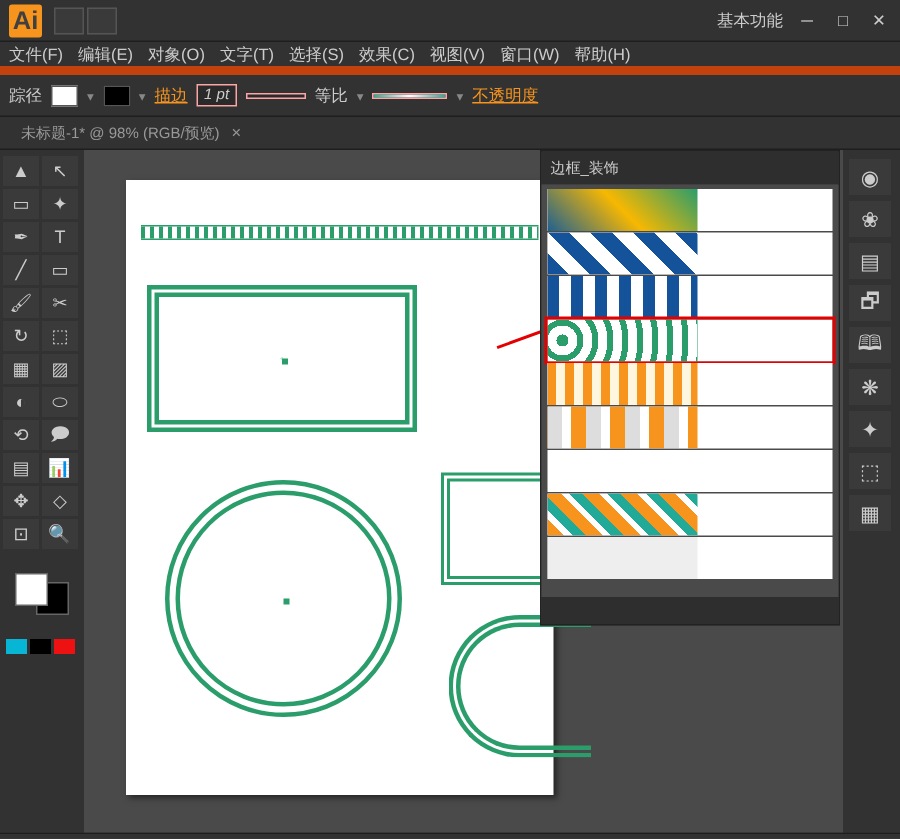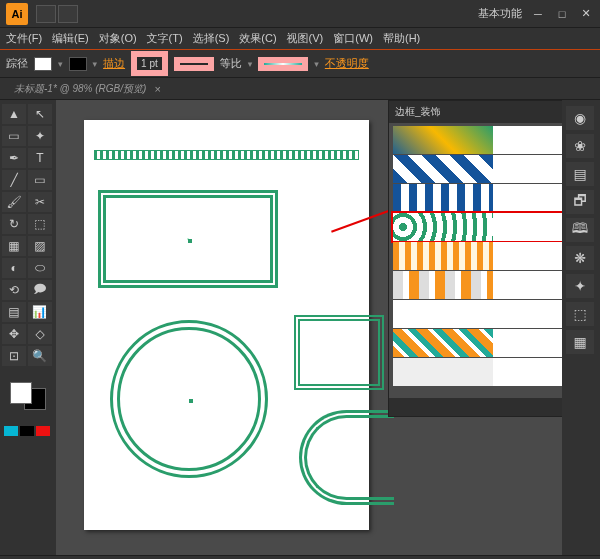--- a/index.html
+++ b/index.html
@@ -1,52 +1,52 @@
 <!DOCTYPE html>
 <html><head>
 <meta charset="utf-8">
 <style>
 * { margin: 0; padding: 0; box-sizing: border-box; font-family: "Microsoft YaHei", Arial, sans-serif; }
 body { background: #323232; width: 600px; height: 559px; overflow: hidden; color: #ccc; font-size: 11px; }
 .title-bar { height: 28px; background: #323232; display: flex; align-items: center; padding: 0 6px; border-bottom: 1px solid #1e1e1e; }
-.ai-logo { width: 22px; height: 22px; background: #f7941d; color: #000000; font-weight: bold; display: flex; align-items: center; justify-content: center; font-size: 11px; border-radius: 2px; }
+.ai-logo { width: 22px; height: 22px; background: #f7941d; color: #404040; font-weight: bold; display: flex; align-items: center; justify-content: center; font-size: 17px; border-radius: 2px; }
 .title-sp { flex: 1; }
 .title-txt { color: #ccc; font-size: 11px; }
 .win-btn { color: #ccc; margin-left: 8px; width: 16px; text-align: center; cursor: pointer; }
-.menu-bar { height: 22px; background: #323232; display: flex; align-items: center; padding: 0 6px; gap: 10px; border-bottom: 1px solid #c2410c; }
+.menu-bar { height: 22px; background: #323232; display: flex; align-items: center; padding: 0 6px; gap: 10px; border-bottom: 6px solid #c2410c; }
 .menu-item { color: #ccc; font-size: 11px; cursor: pointer; }
 .control-bar { height: 28px; background: #323232; display: flex; align-items: center; padding: 0 6px; gap: 6px; border-bottom: 1px solid #1e1e1e; }
 .ctrl-txt { font-size: 11px; color: #ccc; }
 .ctrl-o { color: #f7941d; text-decoration: underline; }
-.ctrl-box { border: 6px solid #fca5a5; padding: 1px 4px; font-size: 10px; background: #2a2a2a; }
+.ctrl-box { border: 1px solid #fca5a5; padding: 1px 4px; font-size: 10px; background: #2a2a2a; font-style: italic; }
 .sw { width: 18px; height: 14px; border: 1px solid #555; background: #fff; }
 .sw.b { background: #000; }
 .tab-bar { height: 22px; background: #323232; display: flex; align-items: center; padding: 0 6px; border-bottom: 1px solid #1e1e1e; }
-.tab { color: #999; font-size: 10px; padding: 0 8px; font-style: italic; }
+.tab { color: #999; font-size: 10px; padding: 0 8px; }
 .main { display: flex; height: 455px; }
 .toolbox { width: 56px; background: #323232; padding: 4px 2px; display: flex; flex-direction: column; gap: 2px; }
 .tool-row { display: flex; gap: 2px; }
 .tool { width: 24px; height: 20px; background: #3a3a3a; display: flex; align-items: center; justify-content: center; font-size: 12px; color: #ccc; cursor: pointer; }
 .swatch-area { margin-top: 8px; }
 .swatch-pair { position: relative; width: 40px; height: 32px; margin: 4px auto; }
 .sw-back { position: absolute; width: 22px; height: 22px; background: #000; border: 1px solid #666; right: 2px; bottom: 2px; }
 .sw-front { position: absolute; width: 22px; height: 22px; background: #fff; border: 1px solid #666; left: 2px; top: 2px; }
 .color-strip { display: flex; gap: 2px; margin-top: 8px; padding: 0 2px; }
 .cs { width: 14px; height: 10px; }
 .canvas { flex: 1; background: #4a4a4a; position: relative; overflow: hidden; }
 .artboard { position: absolute; left: 28px; top: 20px; width: 285px; height: 410px; background: #fff; box-shadow: 2px 2px 4px rgba(0,0,0,.5); }
 .ornament-line { position: absolute; left: 10px; top: 30px; width: 265px; height: 10px; background: repeating-linear-gradient(90deg, #2a9d6b 0 3px, transparent 3px 6px); border-top: 1px solid #2a9d6b; border-bottom: 1px solid #2a9d6b; }
 .ornament-rect { position: absolute; left: 14px; top: 70px; width: 180px; height: 98px; border: 8px double #2a9d6b; background: radial-gradient(circle, #c3f0d8 1px, transparent 1px) center/100% 100%; }
 .ornament-rect2 { position: absolute; left: 210px; top: 195px; width: 90px; height: 75px; border: 6px double #2a9d6b; overflow: hidden; }
 .ornament-circle { position: absolute; left: 26px; top: 200px; width: 158px; height: 158px; border: 10px double #2a9d6b; border-radius: 50%; }
 .ornament-half { position: absolute; left: 215px; top: 290px; width: 95px; height: 95px; border: 8px double #2a9d6b; border-radius: 50% 0 0 50%; border-right: none; }
 .anchor { position: absolute; width: 4px; height: 4px; background: #2a9d6b; }
 .arrow { position: absolute; left: 270px; top: 100px; width: 90px; height: 2px; background: #e40000; transform: rotate(-20deg); transform-origin: right center; }
 .arrow::after { content: ''; position: absolute; right: -2px; top: -4px; border-left: 10px solid #e40000; border-top: 5px solid transparent; border-bottom: 5px solid transparent; }
-.panel { position: absolute; left: 332px; top: 0; width: 200px; background: #3a3a3a; border: 1px solid #222; z-index: 10; }
+.panel { position: absolute; left: 304px; top: 0; width: 200px; background: #3a3a3a; border: 1px solid #222; z-index: 10; }
 .panel-hdr { height: 22px; display: flex; align-items: center; padding: 0 6px; background: #2e2e2e; font-size: 10px; }
 .panel-body { height: 275px; background: #4a4a4a; overflow: hidden; padding: 2px 0; }
 .brush-row { height: 28px; margin: 1px 4px; background: #fff; position: relative; display: flex; align-items: center; overflow: hidden; }
 .brush-row.hl { outline: 2px solid #e40000; outline-offset: 0; }
 .pat { width: 100px; height: 100%; }
 .panel-ft { height: 18px; background: #2e2e2e; }
 .right-dock { width: 38px; background: #323232; display: flex; flex-direction: column; gap: 4px; padding: 6px 4px; }
 .dock-btn { width: 28px; height: 24px; background: #3a3a3a; display: flex; align-items: center; justify-content: center; font-size: 14px; color: #ccc; }
 .status { height: 24px; background: #323232; display: flex; align-items: center; padding: 0 6px; gap: 8px; font-size: 10px; border-top: 1px solid #1e1e1e; }
 .tri { color: #888; font-size: 9px; }

